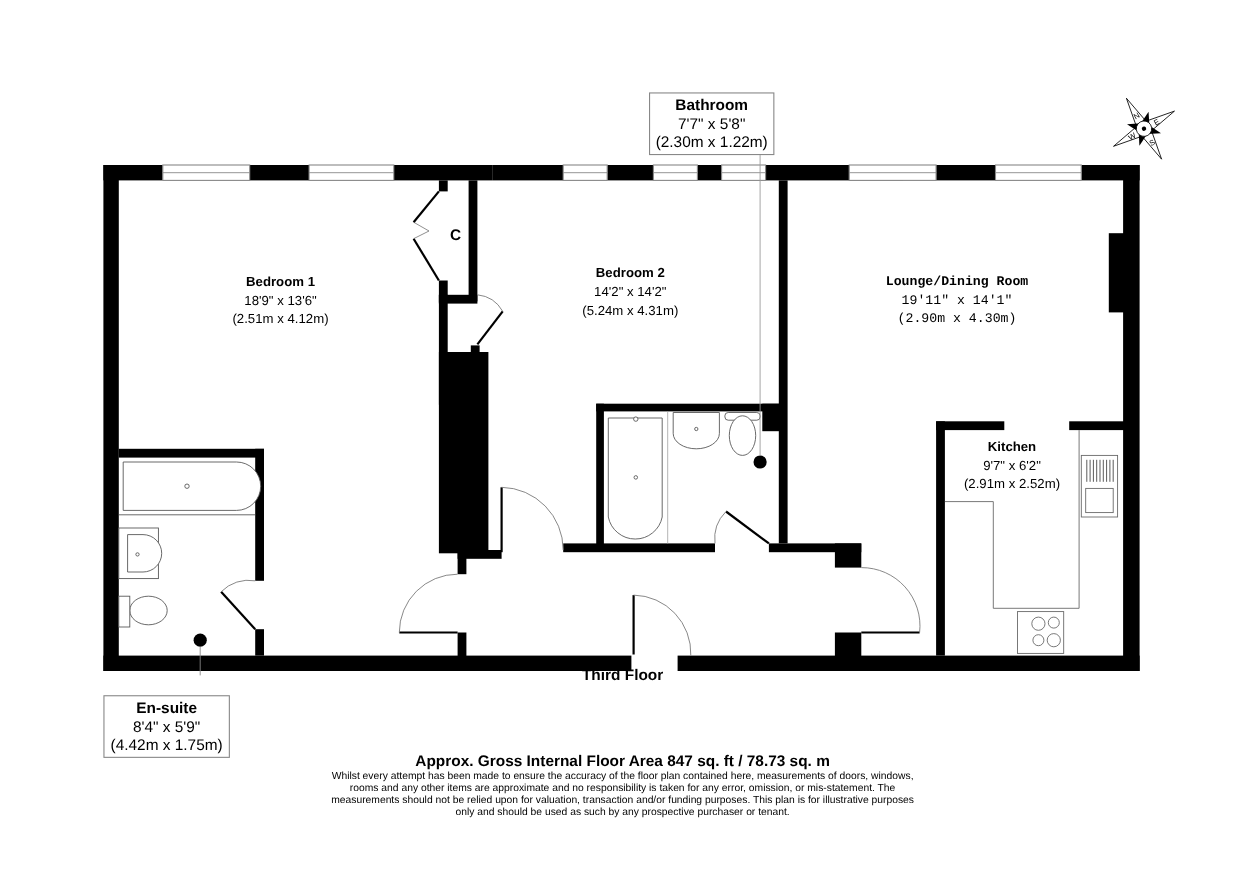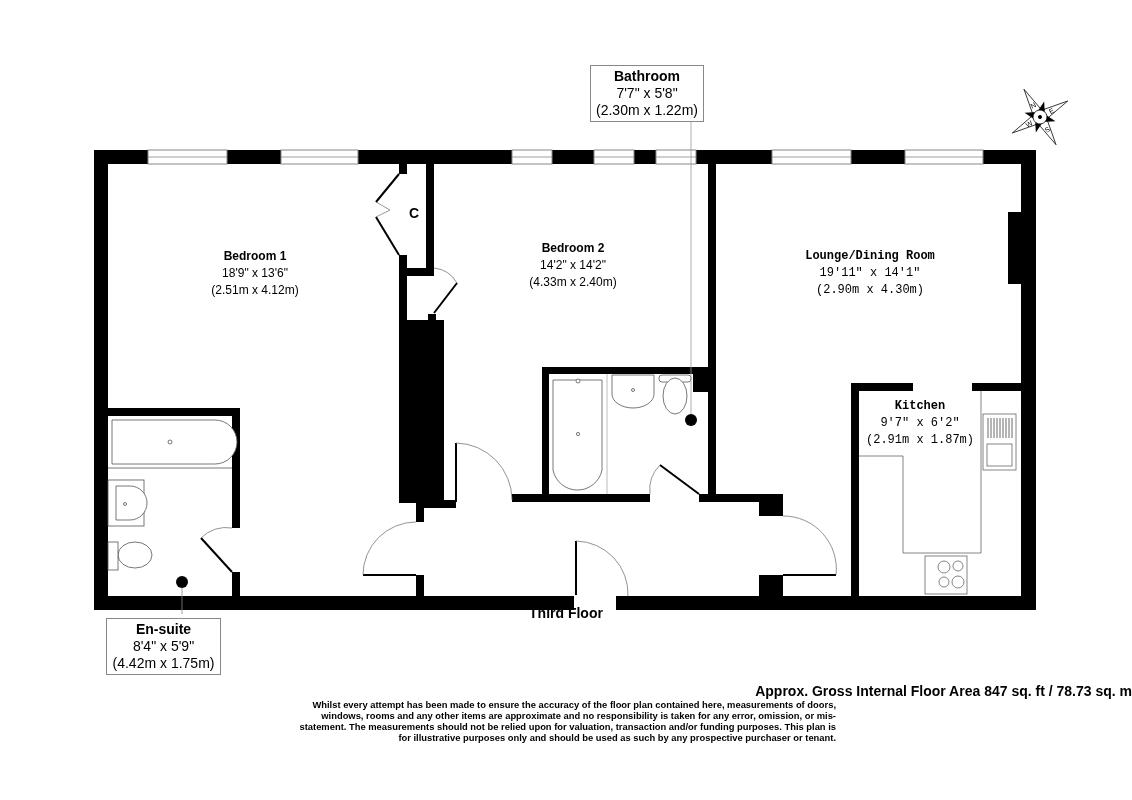--- a/index.html
+++ b/index.html
@@ -3,22 +3,22 @@
 <meta charset="utf-8">
 <style>
   html, body { margin: 0; padding: 0; background: #ffffff; }
   body { width: 1132px; height: 800px; position: relative; overflow: hidden; font-family: "Liberation Sans", sans-serif; color: #000; }
   #plan { position: absolute; left: 0; top: 0; width: 1132px; height: 800px; }
   .lbl { position: absolute; text-align: center; line-height: 17px; font-size: 12px; white-space: nowrap; }
   .lbl .nm { font-weight: bold; }
   .box { position: absolute; border: 1px solid #888; background: #fff; text-align: center; line-height: 17px; font-size: 14px; padding: 2px 0; }
   .box .nm { font-weight: bold; }
   .floor-name { position: absolute; left: 0; width: 1132px; top: 605px; text-align: center; font-weight: bold; font-size: 14px; }
-  .area { position: absolute; left: 0; width: 1132px; top: 683px; text-align: right; font-weight: bold; font-size: 14px; }
-  .disc { position: absolute; left: 296px; width: 540px; top: 699px; text-align: right; font-size: 9.4px; line-height: 11px; font-weight: bold; }
+  .area { position: absolute; left: 0; width: 1132px; top: 683px; text-align: center; font-weight: bold; font-size: 14px; }
+  .disc { position: absolute; left: 296px; width: 540px; top: 699px; text-align: center; font-size: 9.4px; line-height: 11px; }
   .closet { position: absolute; left: 409px; top: 205px; font-weight: bold; font-size: 14px; }
 </style>
 </head>
 <body>
 
 <svg id="plan" viewBox="0 0 1132 800" xmlns="http://www.w3.org/2000/svg">
 
   <g fill="#000">
 
     <rect x="94" y="150" width="54" height="14"></rect>
@@ -188,38 +188,38 @@
 </svg>
 
 <div class="lbl" style="left:170px; top:248px; width:170px;">
   <div class="nm">Bedroom 1</div>
   <div>18'9" x 13'6"</div>
   <div>(2.51m x 4.12m)</div>
 </div>
 <div class="lbl" style="left:488px; top:240px; width:170px;">
   <div class="nm">Bedroom 2</div>
   <div>14'2" x 14'2"</div>
-  <div>(4.33m x 2.40m)</div>
+  <div>(5.24m x 4.31m)</div>
 </div>
 <div class="lbl" style="left:770px; top:248px; width:200px;font-family:Liberation Mono, monospace;">
   <div class="nm">Lounge/Dining Room</div>
   <div>19'11" x 14'1"</div>
   <div>(2.90m x 4.30m)</div>
 </div>
-<div class="lbl" style="left:840px; top:398px; width:160px;font-family:Liberation Mono, monospace;">
+<div class="lbl" style="left:840px; top:398px; width:160px;">
   <div class="nm">Kitchen</div>
   <div>9'7" x 6'2"</div>
-  <div>(2.91m x 1.87m)</div>
-</div>
-<div class="box" style="left:590px; top:65px; width:112px;">
+  <div>(2.91m x 2.52m)</div>
+</div>
+<div class="box" style="left:590px; top:84px; width:112px;">
   <div class="nm">Bathroom</div>
   <div>7'7" x 5'8"</div>
   <div>(2.30m x 1.22m)</div>
 </div>
-<div class="box" style="left:94px; top:618px; width:113px;margin-left:12px;">
+<div class="box" style="left:94px; top:632px; width:113px;">
   <div class="nm">En-suite</div>
   <div>8'4" x 5'9"</div>
   <div>(4.42m x 1.75m)</div>
 </div>
 <div class="closet">C</div>
 
 <div class="floor-name">Third Floor</div>
 <div class="area">Approx. Gross Internal Floor Area 847 sq. ft / 78.73 sq. m</div>
 <div class="disc">Whilst every attempt has been made to ensure the accuracy of the floor plan contained here, measurements of doors, windows, rooms and any other items are approximate and no responsibility is taken for any error, omission, or mis-statement. The measurements should not be relied upon for valuation, transaction and/or funding purposes. This plan is for illustrative purposes only and should be used as such by any prospective purchaser or tenant.</div>
 

